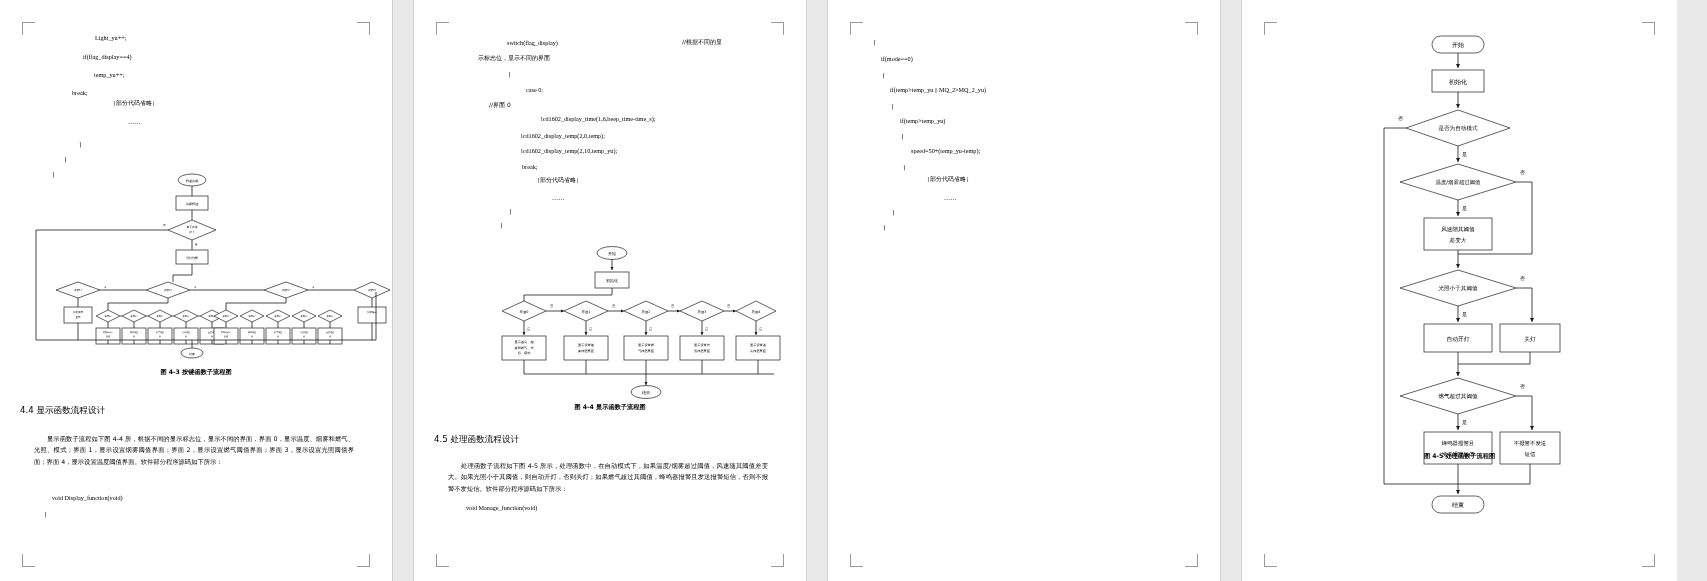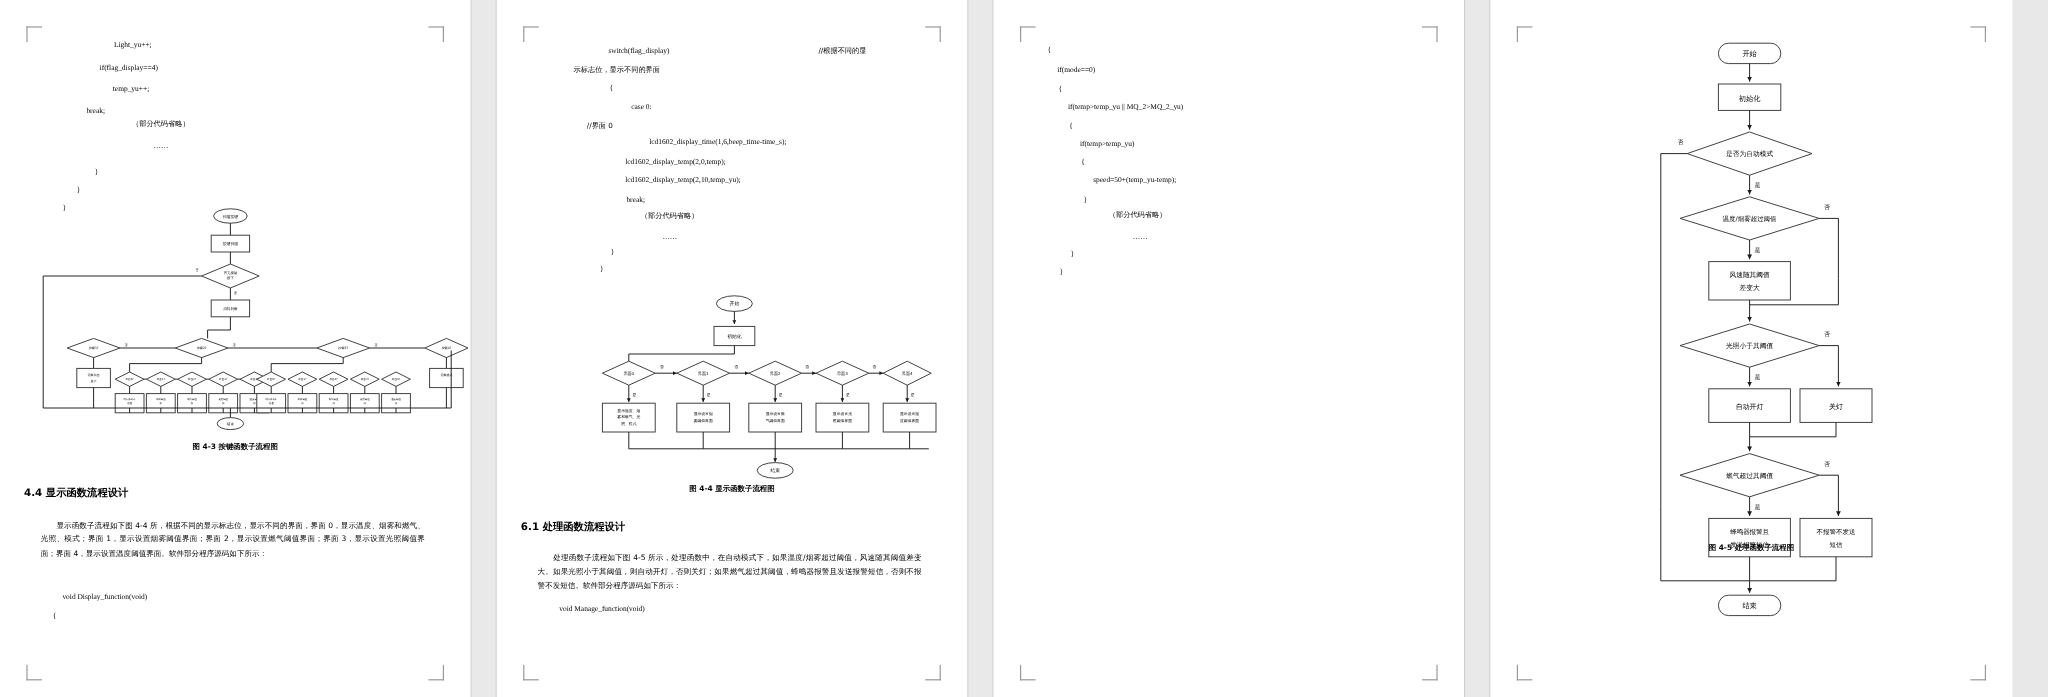--- a/index.html
+++ b/index.html
@@ -52,21 +52,21 @@
     font-family: "DejaVu Sans", sans-serif;
     font-size: 6.3px;
     color: #000;
     line-height: 11.4px;
     text-align: justify;
   }
   .heading {
     position: absolute;
     font-family: "DejaVu Sans", sans-serif;
     font-size: 8.6px;
-    font-weight: bold;
+    font-weight: normal;
     color: #000;
     white-space: nowrap;
   }
   .caption {
     position: absolute;
     font-family: "DejaVu Sans", sans-serif;
     font-size: 6.2px;
     font-weight: bold;
     color: #000;
     white-space: nowrap;
@@ -347,21 +347,21 @@
       <line x1="182" y1="117" x2="182" y2="131" class="edge"></line>
       <line x1="238" y1="117" x2="238" y2="131" class="edge"></line>
       <line x1="294" y1="117" x2="294" y2="131" class="edge"></line>
       <line x1="182" y1="131" x2="182" y2="142" class="edge" marker-end="url(#ah2)"></line>
       <ellipse cx="182" cy="149" rx="15" ry="6.5" class="node"></ellipse>
       <text x="182" y="150.5" text-anchor="middle" font-size="4">结束</text>
     </svg>
 
     <div class="caption" style="left:0;top:403px;width:392px">图 4-4   显示函数子流程图</div>
 
-    <div class="heading" style="left:20px;top:434px">6.1  处理函数流程设计</div>
+    <div class="heading" style="left:20px;top:434px">4.5  处理函数流程设计</div>
     <div class="para" style="left:34px;top:460px;width:320px;text-indent:13px">处理函数子流程如下图 4-5 所示，处理函数中，在自动模式下，如果温度/烟雾超过阈值，风速随其阈值差变大。如果光照小于其阈值，则自动开灯，否则关灯；如果燃气超过其阈值，蜂鸣器报警且发送报警短信，否则不报警不发短信。软件部分程序源码如下所示：</div>
     <div class="code-line" style="left:52px;top:504px">void Manage_function(void)</div>
   </div>
 
   <div class="page-gap" style="width:22px"></div>
 
   <div class="page" style="width:392px">
     <div class="crop tl" style="left:22px;top:22px"></div>
     <div class="crop tr" style="right:22px;top:22px"></div>
     <div class="crop bl" style="left:22px;bottom:14px"></div>

